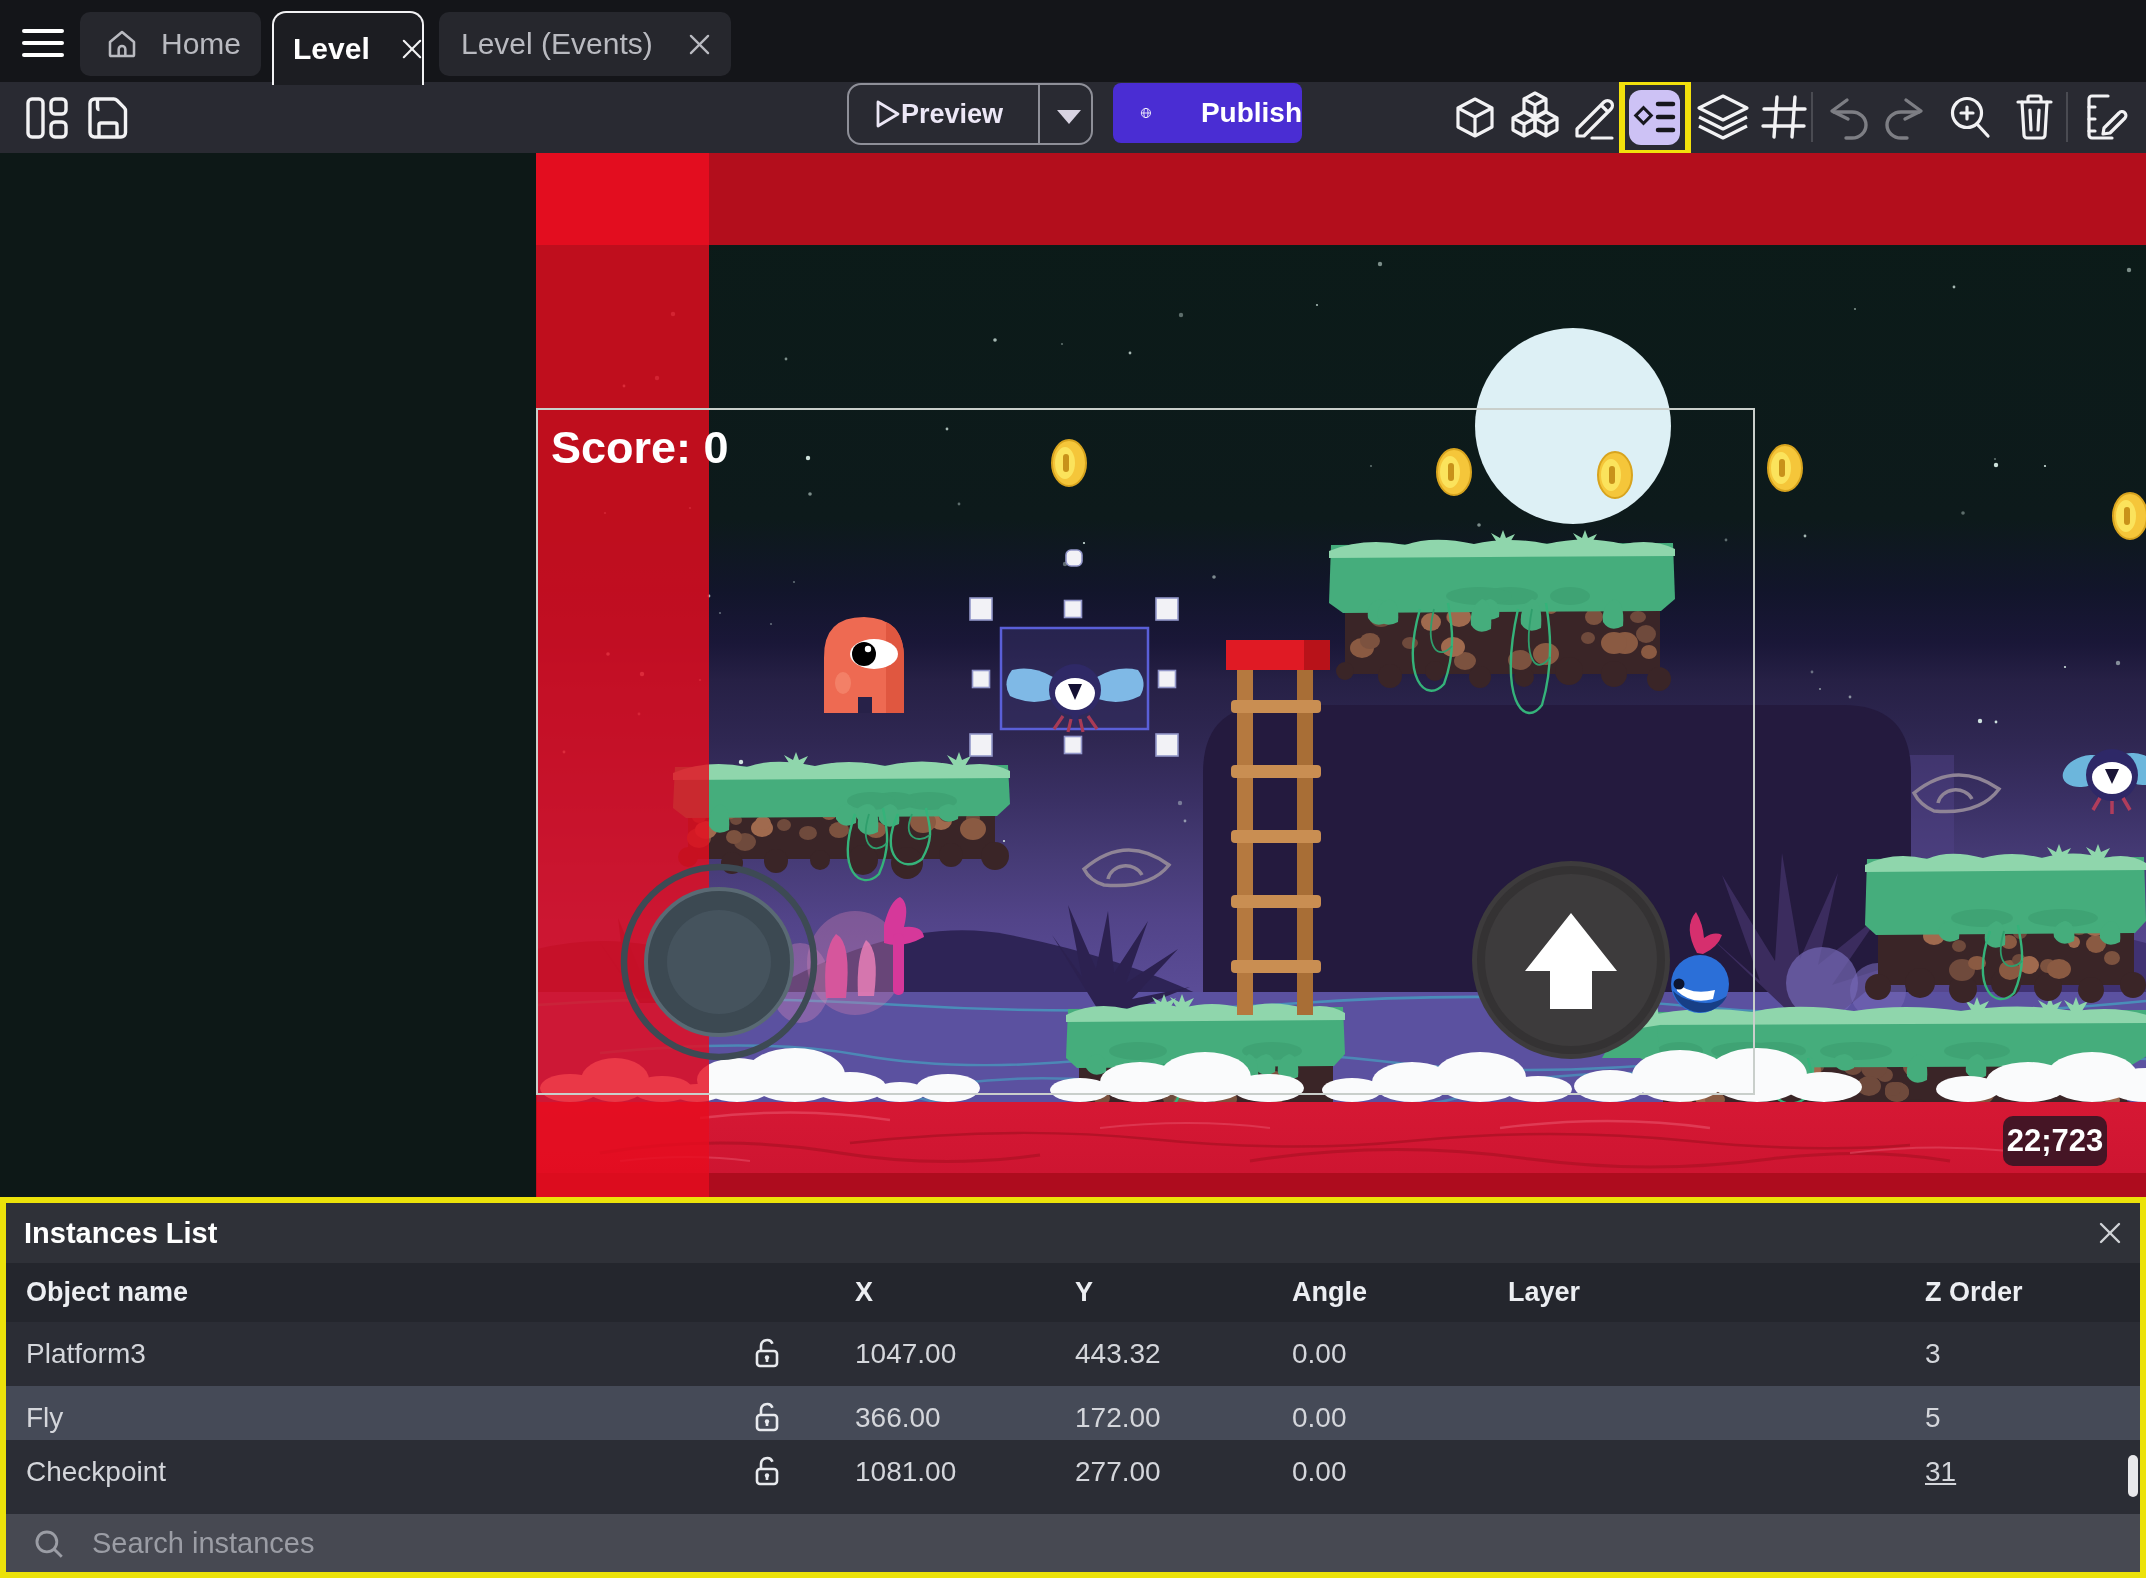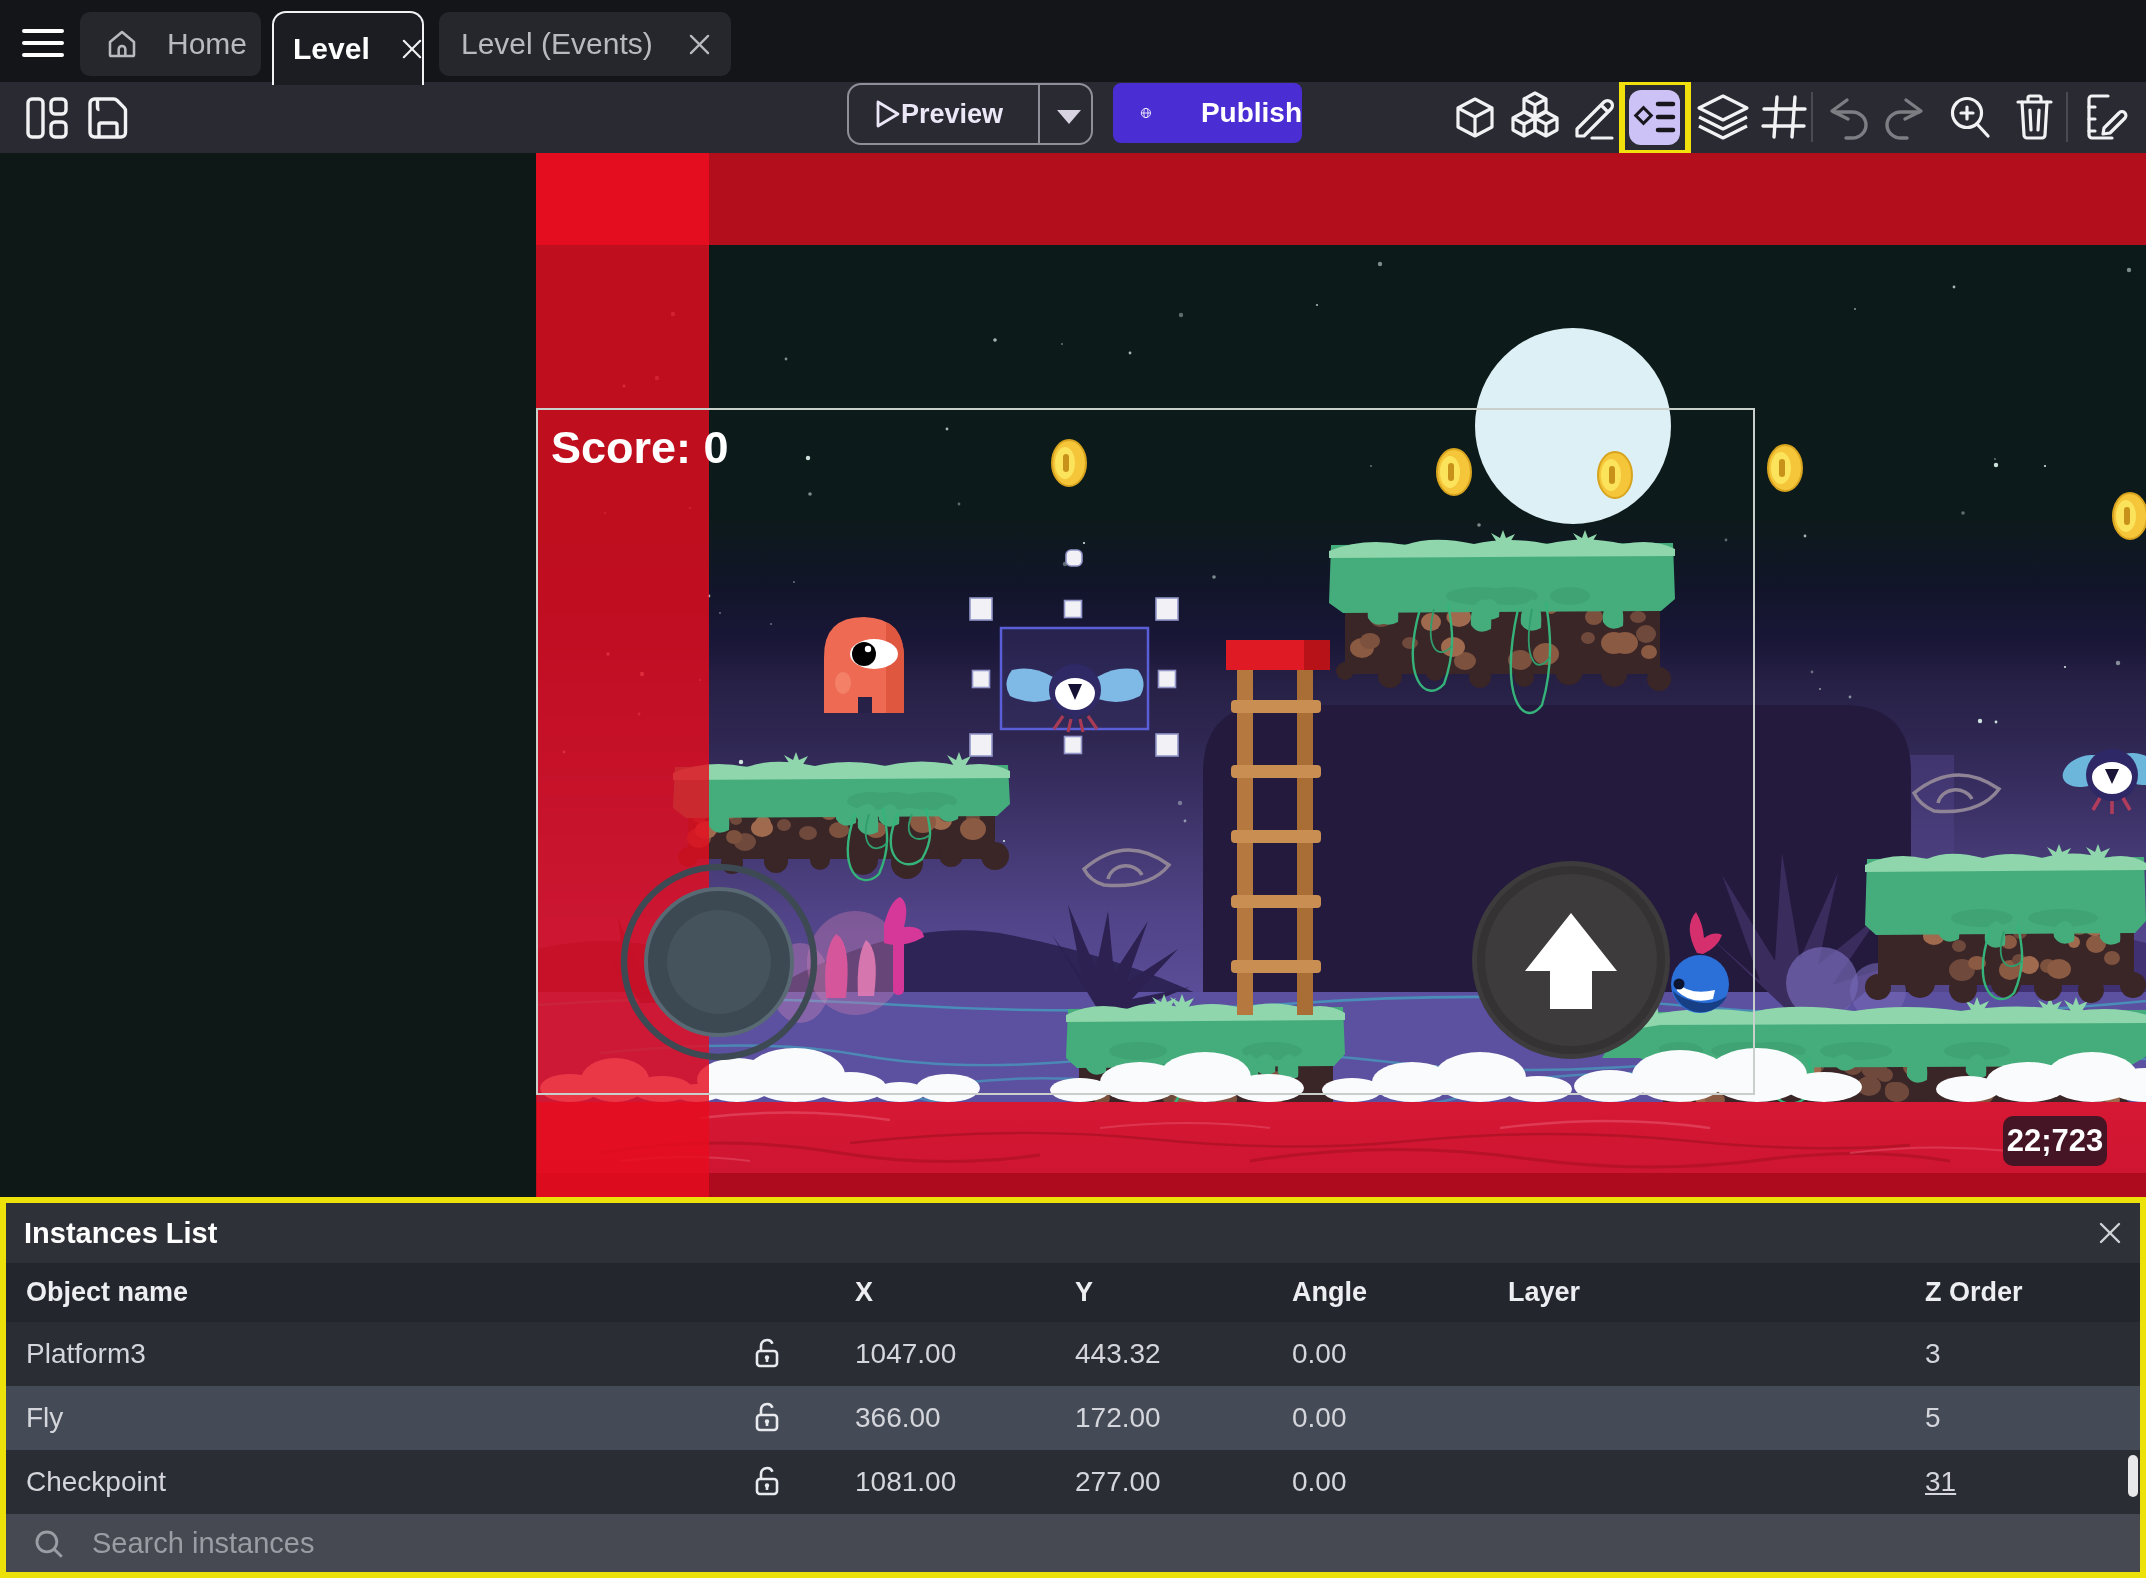--- a/index.html
+++ b/index.html
@@ -26,21 +26,21 @@
         <line x1="2" y1="3" x2="40" y2="3"></line>
         <line x1="2" y1="15" x2="40" y2="15"></line>
         <line x1="2" y1="27" x2="40" y2="27"></line>
       </g>
     </svg>
   <div id="tab-home" class="abs tab">
     <svg style="margin-left:25px;" width="34" height="32" viewBox="0 0 24 24" fill="none" stroke="#b9bac0" stroke-width="1.9" stroke-linejoin="round">
         <path d="M3 10.5 L12 3 L21 10.5 V20 a1 1 0 0 1 -1 1 H4 a1 1 0 0 1 -1 -1 Z"></path>
         <path d="M9.5 21 v-5 a2.5 2.5 0 0 1 5 0 v5"></path>
       </svg>
-    <span style="margin-left:28px;">Home</span>
+    <span style="margin-left:22px;">Home</span>
   </div>
   <div id="tab-level" class="abs tab">
     <span style="margin-left:19px;">Level</span>
     <svg style="margin-left:32px;" width="20" height="20" viewBox="0 0 22 22">
         <g stroke="#f2f2f4" stroke-width="2.3" stroke-linecap="round">
           <line x1="2" y1="2" x2="20" y2="20"></line>
           <line x1="20" y1="2" x2="2" y2="20"></line>
         </g>
       </svg>
   </div>
@@ -723,21 +723,21 @@
  <rect x="5" y="14" width="20" height="15" rx="3"></rect>
  <path d="M9 14 V9 a6 6 0 0 1 11.5 -2.3"></path>
  <circle cx="15" cy="20.5" r="2.2" fill="#e8eaee" stroke="none"></circle>
           <line x1="15" y1="22" x2="15" y2="25"></line>
 </svg></div>
       <div class="cell" style="left:849px;">366.00</div>
       <div class="cell" style="left:1069px;">172.00</div>
       <div class="cell" style="left:1286px;">0.00</div>
       <div class="cell" style="left:1919px;">5</div>
     </div>
-    <div class="prow abs" style="top:247px;height:64px;background:#2b2d35;">
+    <div class="prow abs" style="top:237px;height:64px;background:#2b2d35;">
       <div class="cell" style="left:20px;">Checkpoint</div>
       <div class="abs" style="left:746px;top:15px;"><svg class="cell-lock" width="30" height="34" viewBox="0 0 30 34" fill="none" stroke="#e8eaee" stroke-width="2.6">
  <rect x="5" y="14" width="20" height="15" rx="3"></rect>
  <path d="M9 14 V9 a6 6 0 0 1 11.5 -2.3"></path>
  <circle cx="15" cy="20.5" r="2.2" fill="#e8eaee" stroke="none"></circle>
           <line x1="15" y1="22" x2="15" y2="25"></line>
 </svg></div>
       <div class="cell" style="left:849px;">1081.00</div>
       <div class="cell" style="left:1069px;">277.00</div>
       <div class="cell" style="left:1286px;">0.00</div>

